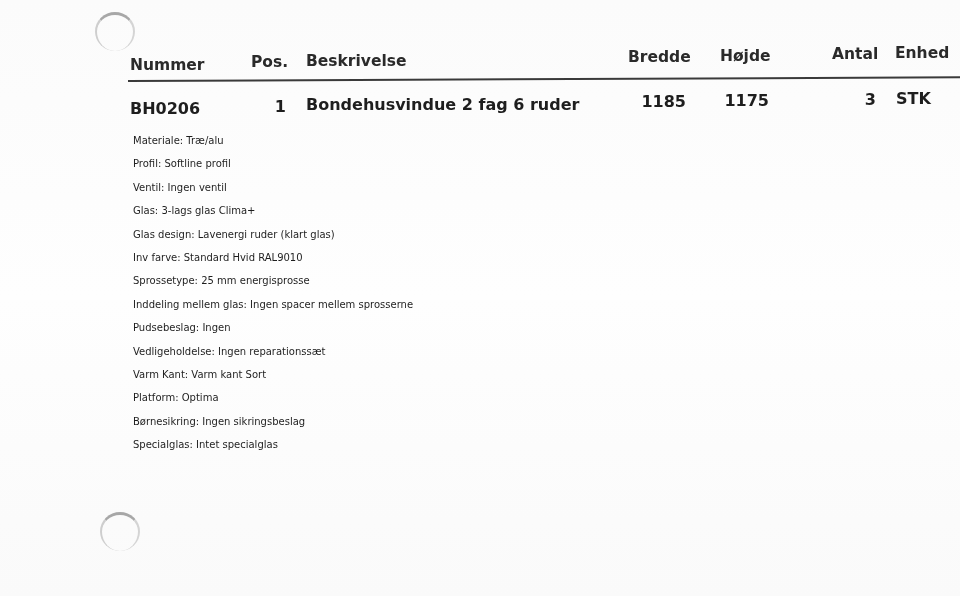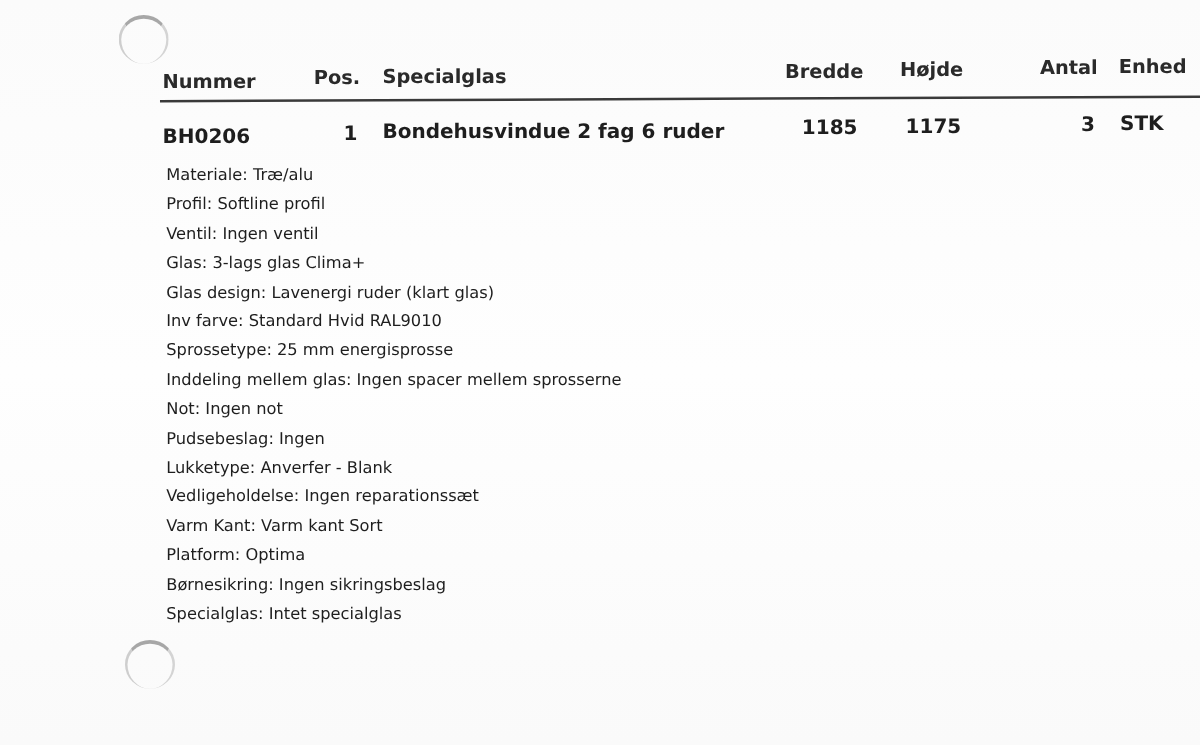--- a/index.html
+++ b/index.html
@@ -30,33 +30,33 @@
     .rule {
       position: absolute; left: 128px; top: 80px; width: 832px; height: 2px;
       background: #3a3a3a;
       transform: rotate(-0.25deg); transform-origin: left center;
     }
     .cell { position: absolute; font-weight: bold; font-size: 16px; color: #1e1e1e; white-space: nowrap; }
     .right { text-align: right; }
 
     .details { position: absolute; left: 133px; top: 129px; }
     .detail {
-      font-size: 13px; line-height: 23.4px; color: #1e1e1e; white-space: nowrap;
+      font-size: 10px; line-height: 23.4px; color: #1e1e1e; white-space: nowrap;
     }
   </style>
 </head>
 <body>
 
 <div class="page">
   <div class="punch top"></div>
   <div class="punch bottom"></div>
 
   <div class="hdr" style="left:130px; top:56px;">Nummer</div>
   <div class="hdr" style="left:251px; top:53px;">Pos.</div>
-  <div class="hdr" style="left:306px; top:52px;">Specialglas</div>
+  <div class="hdr" style="left:306px; top:52px;">Beskrivelse</div>
   <div class="hdr" style="left:628px; top:48px;">Bredde</div>
   <div class="hdr" style="left:720px; top:47px;text-align:right;">Højde</div>
   <div class="hdr" style="left:832px; top:45px;">Antal</div>
   <div class="hdr" style="left:895px; top:44px;">Enhed</div>
 
   <div class="rule"></div>
 
   <div>
     <div class="cell" style="left:130px; top:99px;">BH0206</div>
     <div class="cell right" style="left:266px; width:20px; top:97px;">1</div>
@@ -69,22 +69,20 @@
 
   <div class="details">
     <div class="detail">Materiale: Træ/alu</div>
     <div class="detail">Profil: Softline profil</div>
     <div class="detail">Ventil: Ingen ventil</div>
     <div class="detail">Glas: 3-lags glas Clima+</div>
     <div class="detail">Glas design: Lavenergi ruder (klart glas)</div>
     <div class="detail">Inv farve: Standard Hvid RAL9010</div>
     <div class="detail">Sprossetype: 25 mm energisprosse</div>
     <div class="detail">Inddeling mellem glas: Ingen spacer mellem sprosserne</div>
-    <div class="detail">Not: Ingen not</div>
     <div class="detail">Pudsebeslag: Ingen</div>
-    <div class="detail">Lukketype: Anverfer - Blank</div>
     <div class="detail">Vedligeholdelse: Ingen reparationssæt</div>
     <div class="detail">Varm Kant: Varm kant Sort</div>
     <div class="detail">Platform: Optima</div>
     <div class="detail">Børnesikring: Ingen sikringsbeslag</div>
     <div class="detail">Specialglas: Intet specialglas</div>
   </div>
 </div>
 
 </body></html>

